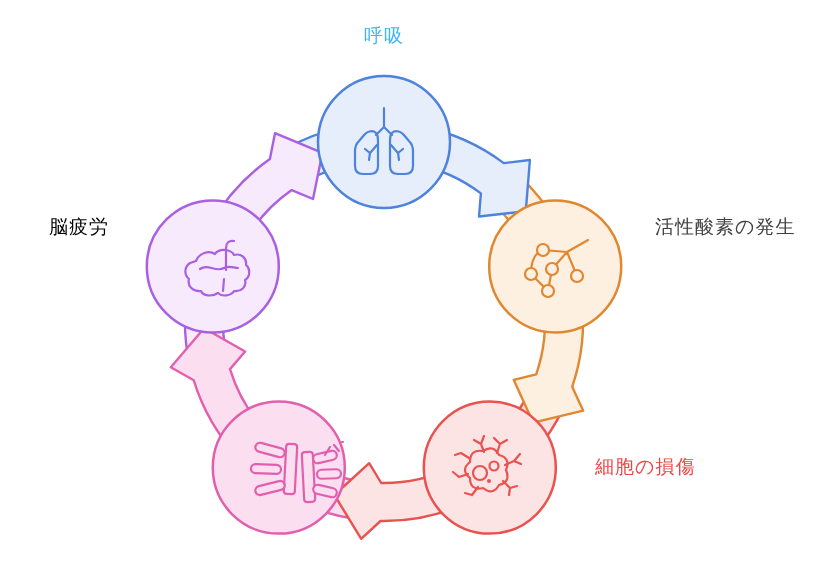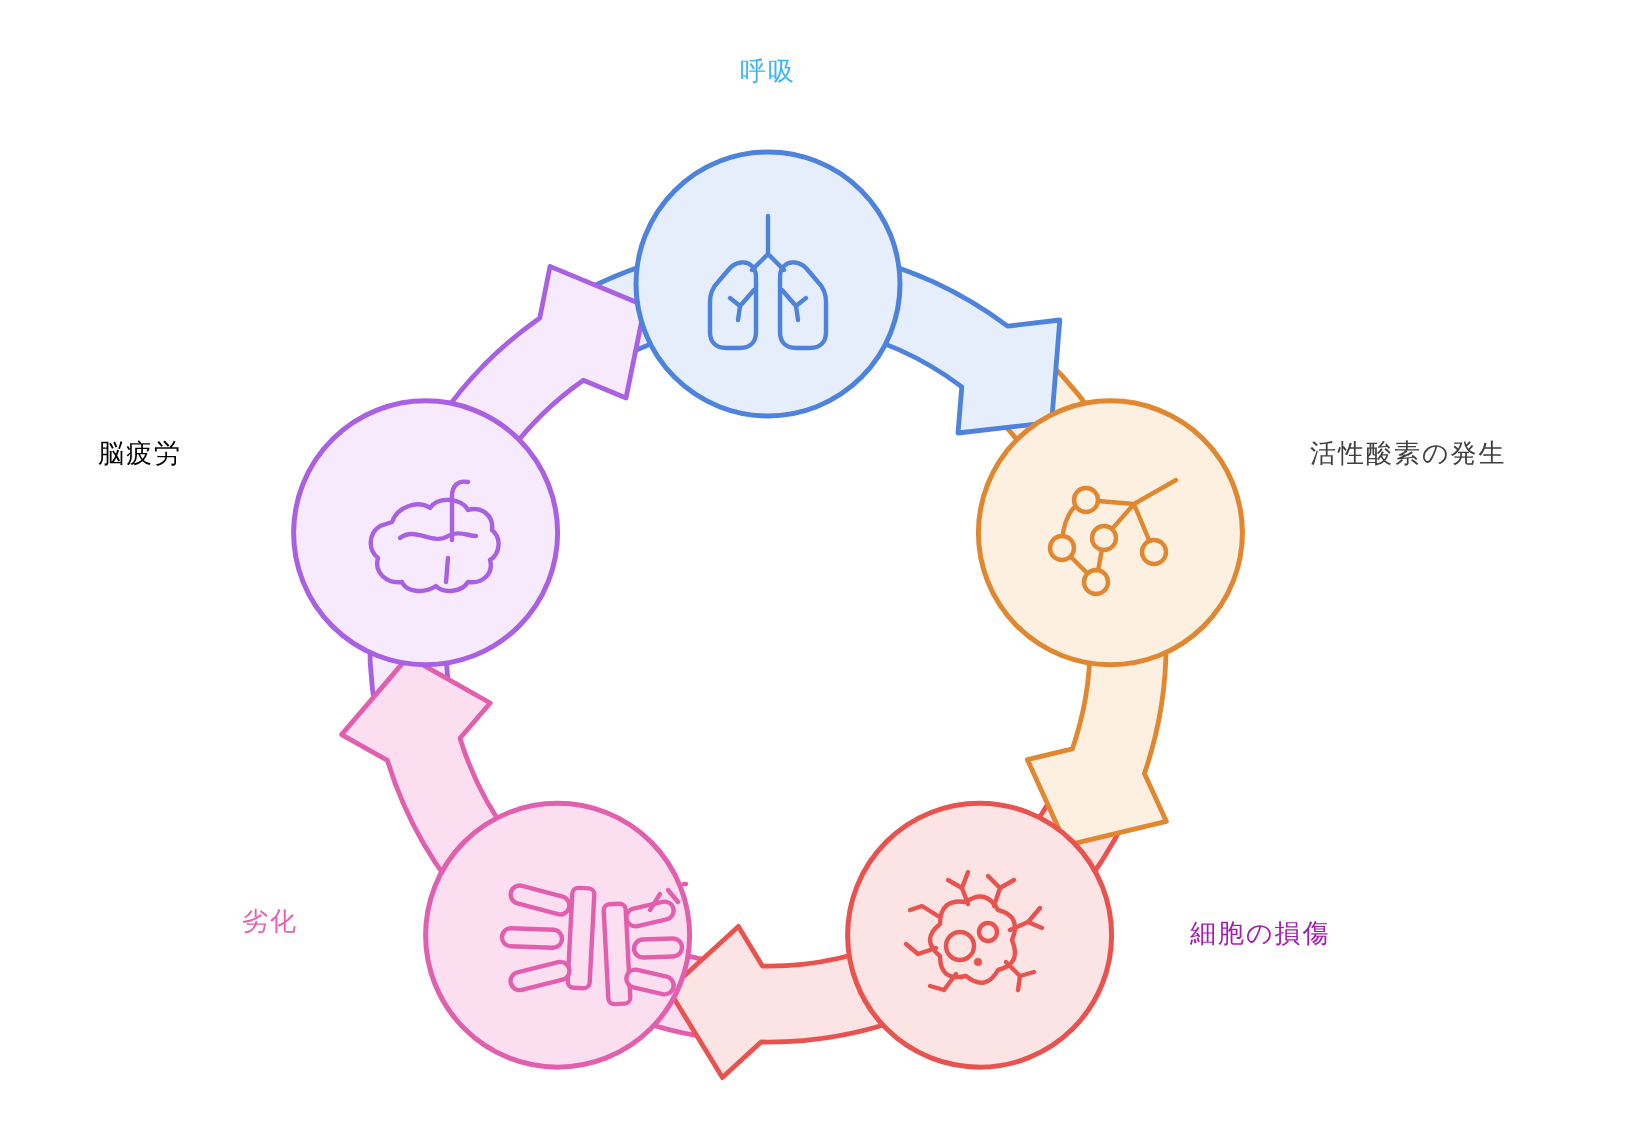--- a/index.html
+++ b/index.html
@@ -25,26 +25,26 @@
   .i-orange{stroke:#e0872f;}
   .i-red   {stroke:#e8534f;}
   .i-pink  {stroke:#e25fae;}
   .i-purple{stroke:#a960e2;}
   .fill-orange{fill:#fdf0e1;}
   .fill-pink{fill:#fbdff1;}
   .fill-purple{fill:#f6eafc;}
   .dot-red{fill:#e8534f;stroke:none;}
 
   .label{
-    position:absolute;font-size:13px;line-height:21px;letter-spacing:1px;
+    position:absolute;font-size:19px;line-height:21px;letter-spacing:1px;
     white-space:nowrap;
   }
   .label-breathing{left:284px;top:25px;width:200px;text-align:center;color:#3eb5f4;}
   .label-ros{left:655px;top:216px;color:#404040;}
-  .label-cell{left:595px;top:456px;color:#a21caf;text-align:center;}
+  .label-cell{left:595px;top:456px;color:#ef4444;text-align:center;}
   .label-mito{left:0px;top:450px;width:177px;text-align:right;color:#e561b4;white-space:normal;}
   .label-mito .line2{padding-right:28px;}
   .label-brain{left:49px;top:216px;color:#000000;}
 </style>
 </head>
 <body>
 
 <svg id="stage" width="815" height="564" viewBox="0 0 815 564">
 
   <g id="stub-layer">
@@ -117,15 +117,14 @@
     <path d="M 234,241 C 229,240 226,243 226,248 L 226,270"></path>
     <path d="M 200,269 C 208,263 216,273 224,268 C 229,265 234,268 238,268"></path>
     <path d="M 224,279 L 223,291"></path>
   </g>
 </svg>
 
 <div class="label label-breathing">呼吸</div>
 <div class="label label-ros">活性酸素の発生</div>
 <div class="label label-cell">細胞の損傷</div>
 <div class="label label-mito">
-  <div class="line2">劣化</div>
 </div>
 <div class="label label-brain">脳疲労</div>
 
 </body></html>

